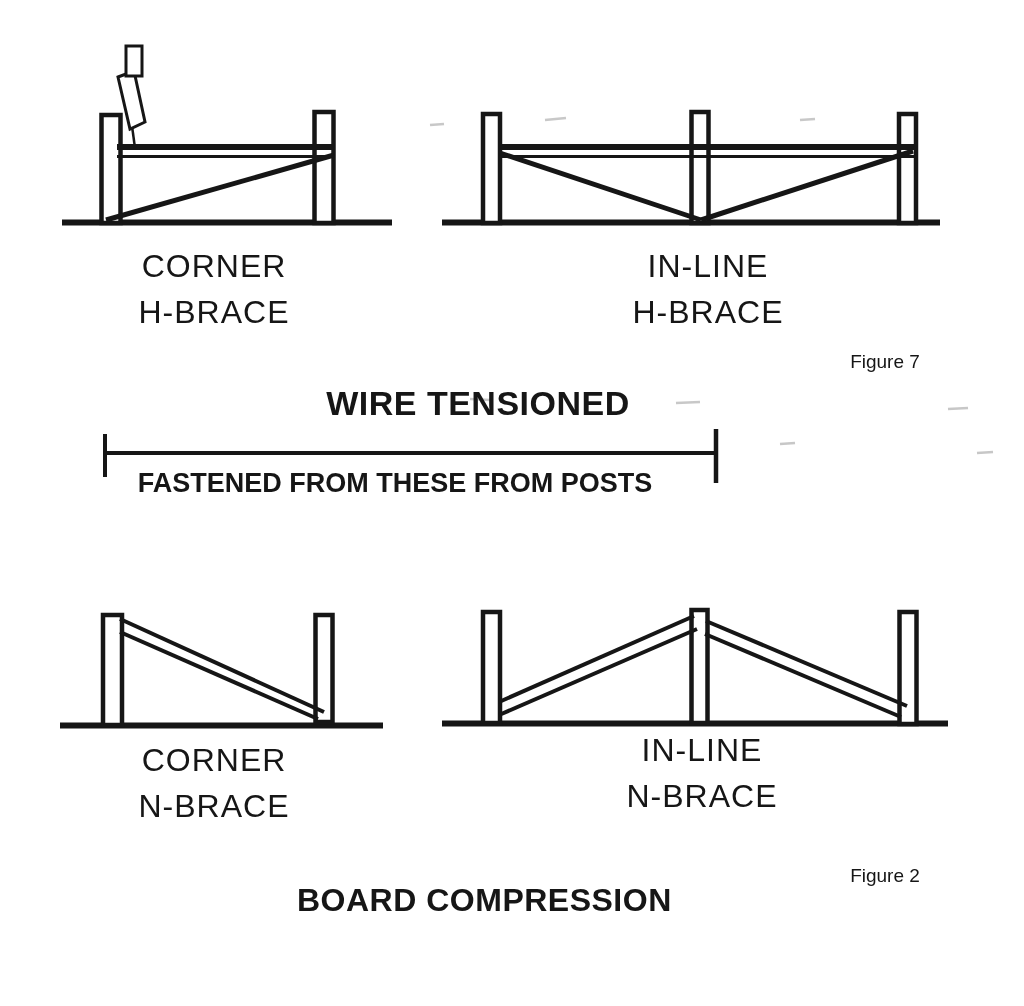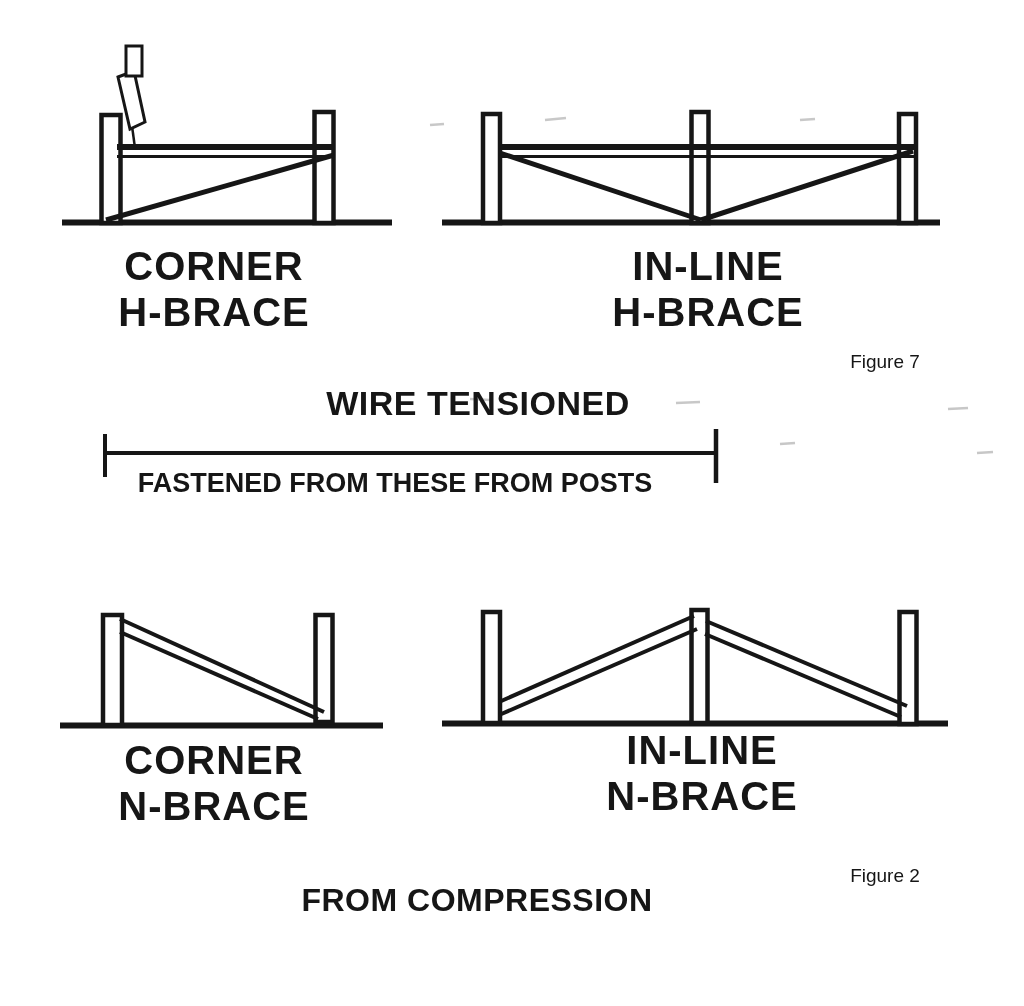--- a/index.html
+++ b/index.html
@@ -12,22 +12,22 @@
     color: #161616;
     overflow: hidden;
   }
   #lineart {
     position: absolute;
     left: 0; top: 0;
     width: 1024px; height: 1006px;
   }
   .lbl { position: absolute; text-align: center; white-space: nowrap; }
   .brace-label {
-    font-size: 40px;
-    font-weight: bold;
+    font-size: 32px;
+    font-weight: normal;
     line-height: 46px;
     letter-spacing: 1px;
     width: 320px;
   }
   .section-title {
     font-size: 34px;
     font-weight: bold;
     line-height: 36px;
     letter-spacing: 0.5px;
     width: 360px;
@@ -137,17 +137,17 @@
   <div class="lbl brace-label" style="left:54px; top:737px;">
     <div>CORNER</div>
     <div>N-BRACE</div>
   </div>
 
   <div class="lbl brace-label" style="left:542px; top:727px;">
     <div>IN-LINE</div>
     <div>N-BRACE</div>
   </div>
 
-  <div class="lbl section-title" style="left:297px; top:858px; width:360px; font-size:32px;">FROM COMPRESSION</div>
+  <div class="lbl section-title" style="left:297px; top:858px; width:360px; font-size:32px;">BOARD COMPRESSION</div>
 
   <div class="lbl figure-label" style="left:820px; top:859px;">Figure 2</div>
 
 </div>
 
 </body></html>

